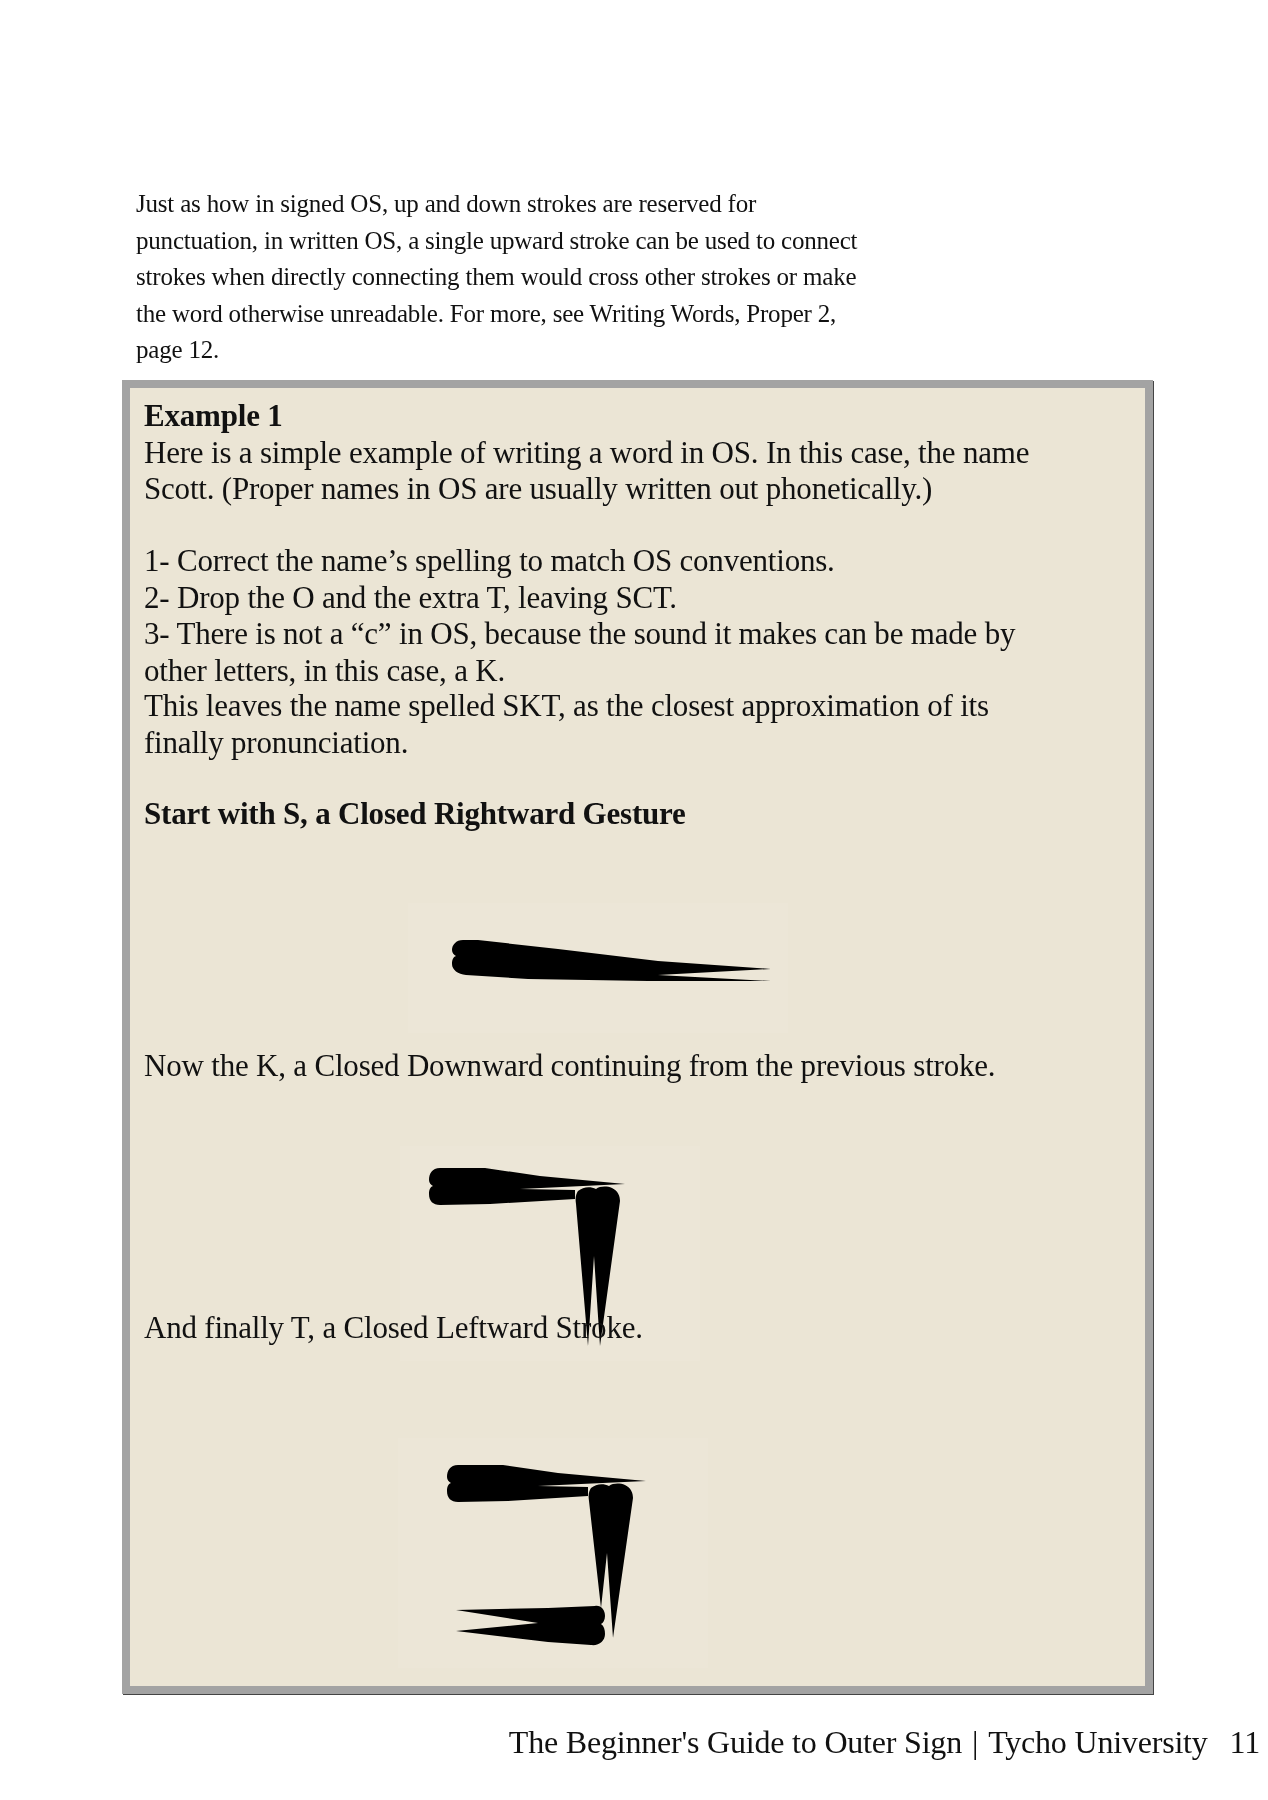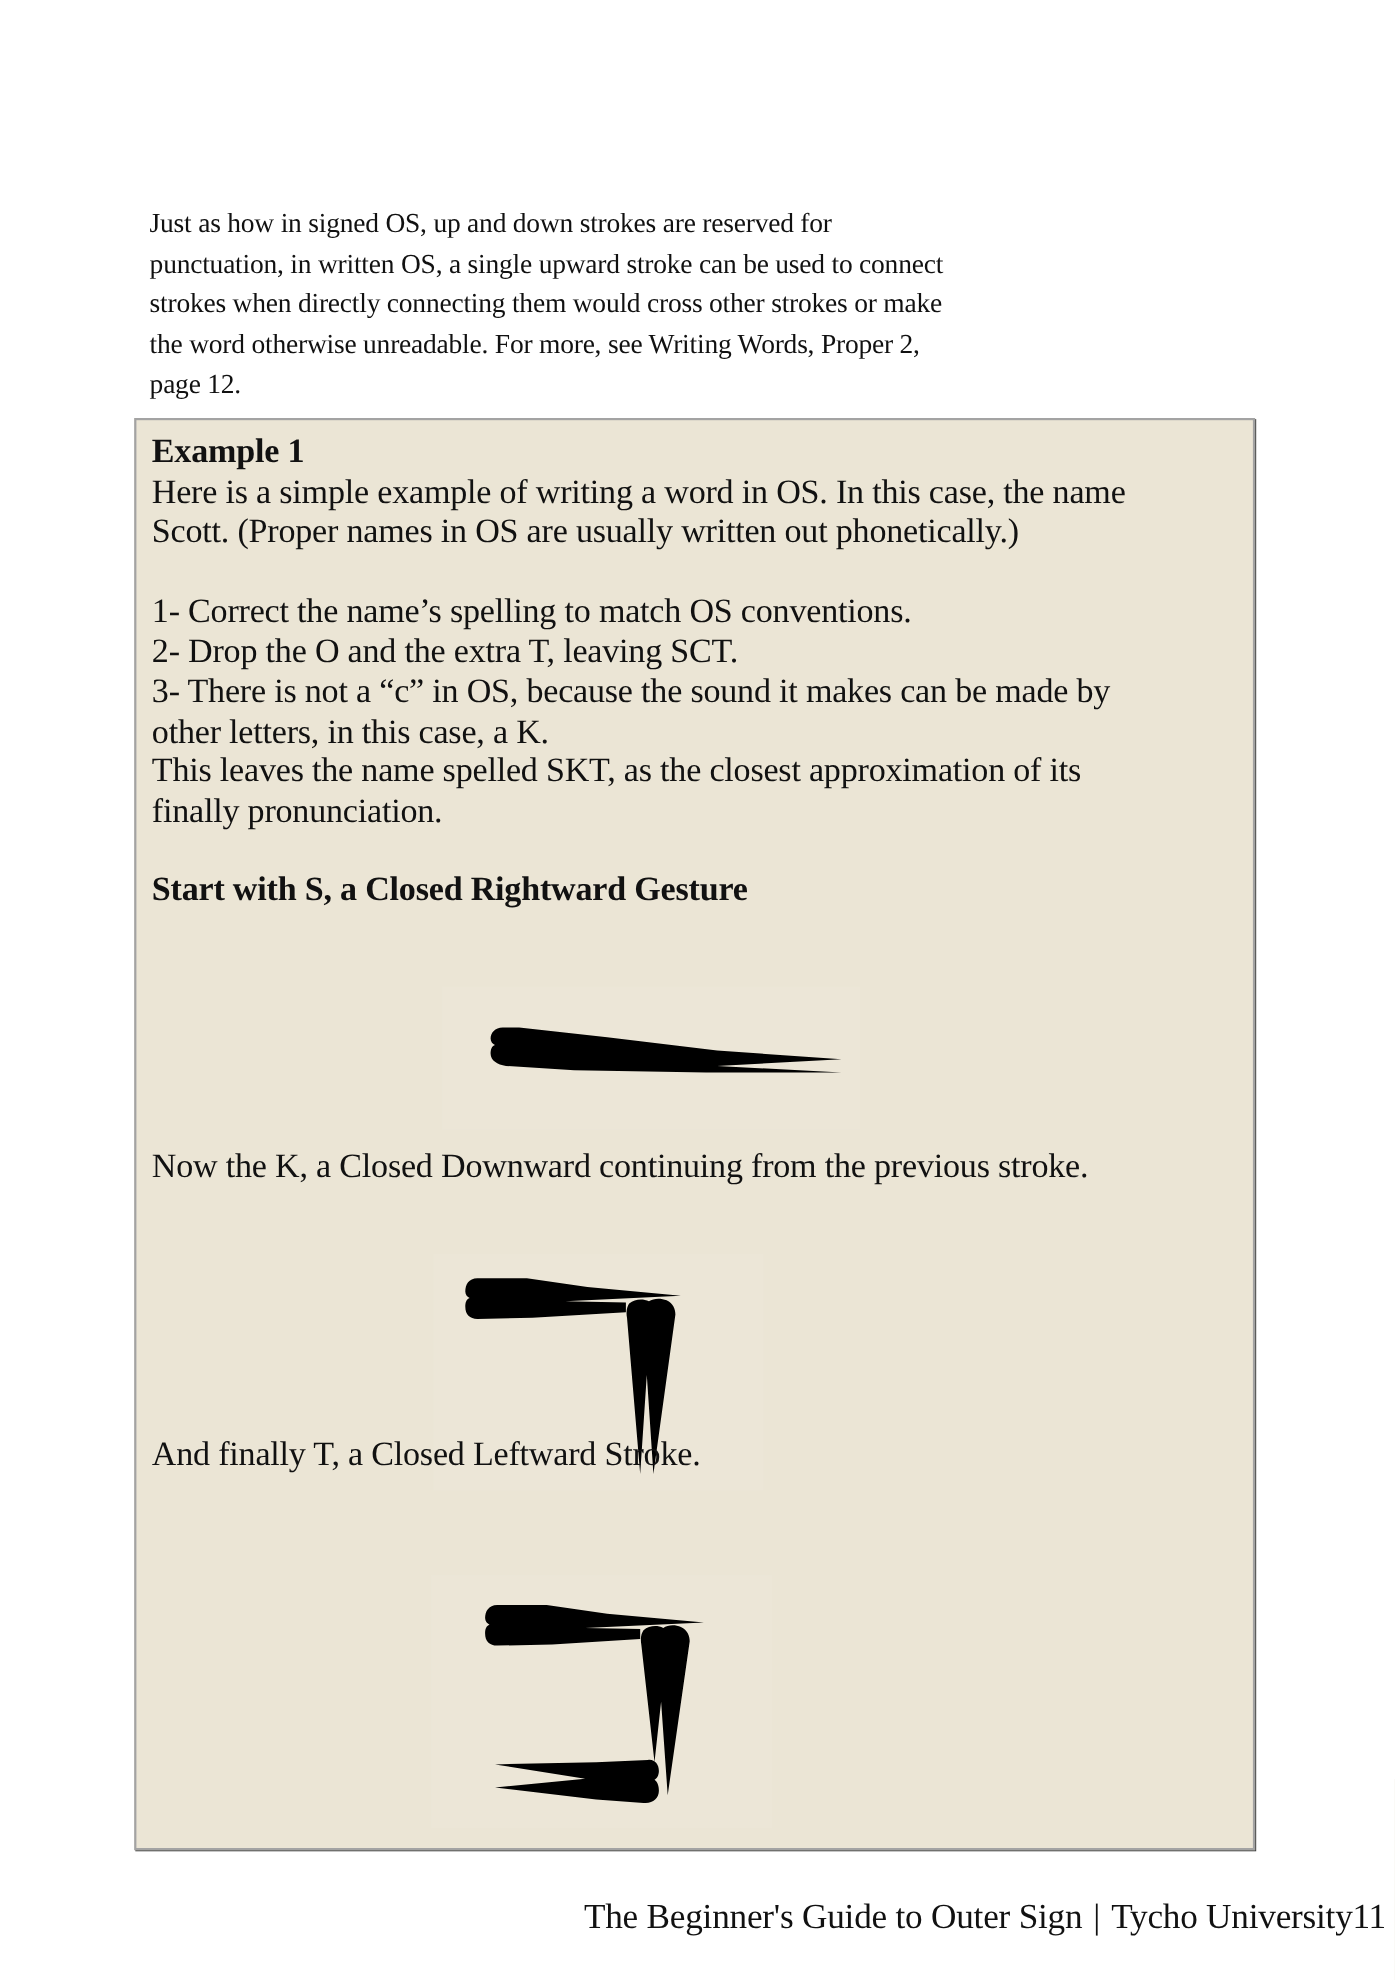--- a/index.html
+++ b/index.html
@@ -22,21 +22,21 @@
       letter-spacing: -0.2px;
       margin-top: 40px;
     }
     .example-box {
       position: absolute;
       left: 122px;
       top: 380px;
       width: 1015px;
       height: 1298px;
       background: #ebe5d5;
-      border: 2px solid #a3a3a3;
+      border: 8px solid #a3a3a3;
       box-shadow: 1px 1px 0 #444;
     }
     .box-text {
       position: absolute;
       left: 14px;
       width: 990px;
       font-size: 31px;
       line-height: 36.5px;
       letter-spacing: -0.2px;
     }
@@ -48,21 +48,21 @@
     .stroke-panel svg { display: block; width: 100%; height: 100%; }
     .footer {
       position: absolute;
       top: 1724px;
       right: 8px;
       font-size: 32px;
       white-space: nowrap;
       letter-spacing: -0.2px;
     }
     .footer .sep { margin: 0 10px; }
-    .footer .page-num { }
+    .footer .page-num { margin-left: 22px; }
   </style>
 </head>
 <body>
 
 <div class="intro">
   <div>Just as how in signed OS, up and down strokes are reserved for</div>
   <div>punctuation, in written OS, a single upward stroke can be used to connect</div>
   <div>strokes when directly connecting them would cross other strokes or make</div>
   <div>the word otherwise unreadable. For more, see Writing Words, Proper 2,</div>
   <div>page 12.</div>

